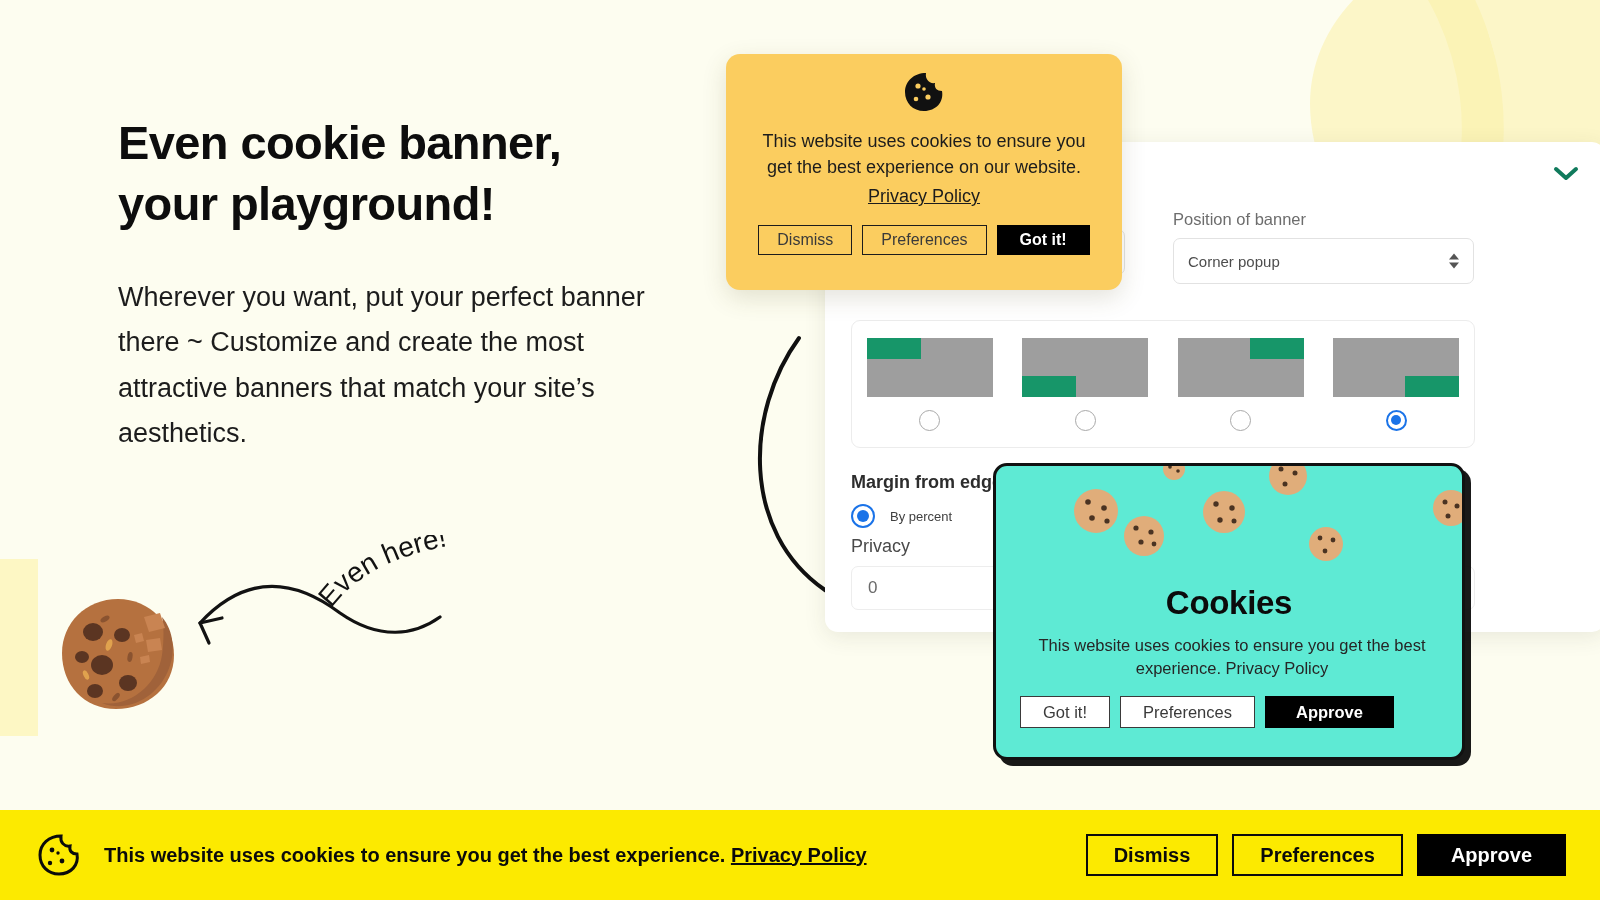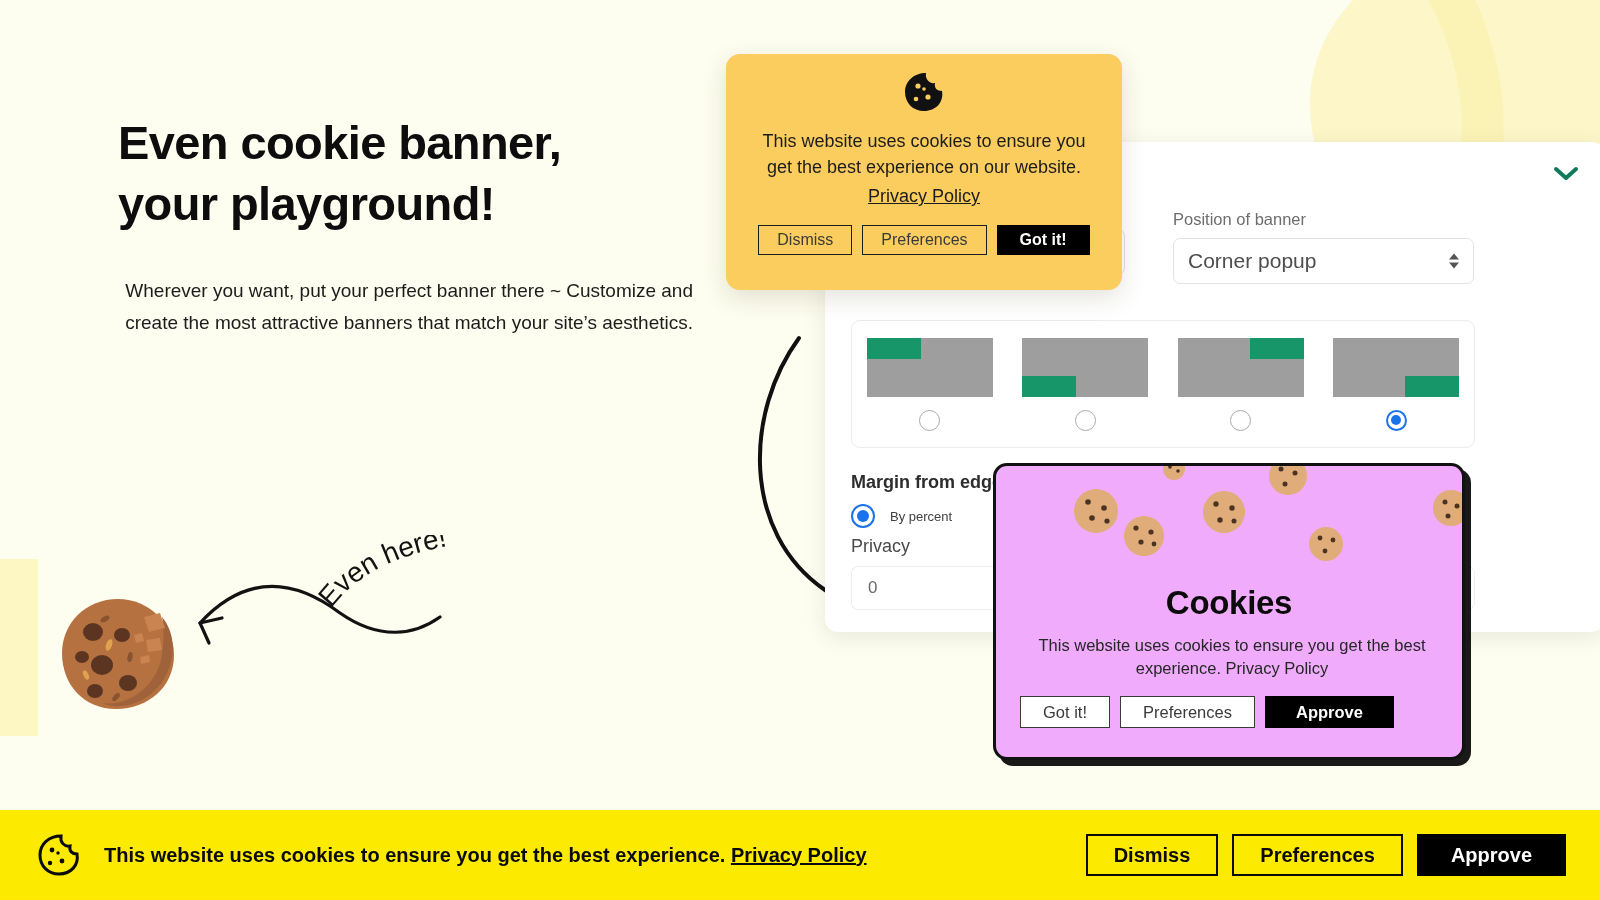--- a/index.html
+++ b/index.html
@@ -33,21 +33,21 @@
   }
 
   
   .headline{
     position:absolute;left:118px;top:112px;width:600px;
     font-size:47px;line-height:1.3;font-weight:700;color:#0d0d0d;
     letter-spacing:-0.6px;
   }
   .subcopy{
     position:absolute;left:118px;top:275px;width:575px;
-    font-size:19px;line-height:1.68;color:#1c1c1c;font-weight:400;text-align:right;
+    font-size:27px;line-height:1.68;color:#1c1c1c;font-weight:400;
   }
 
   
   .cookie-illus{position:absolute;left:58px;top:595px;width:120px;height:118px;}
 
   .even-here-wrap{position:absolute;left:180px;top:535px;width:420px;height:130px;}
 
   
   .settings-card{
     position:absolute;left:825px;top:142px;width:780px;height:490px;
@@ -57,21 +57,21 @@
   .chev-btn{
     position:absolute;right:22px;top:18px;width:34px;height:28px;
     display:flex;align-items:center;justify-content:center;cursor:pointer;
   }
   .field-label{
     font-size:16.5px;color:#6d6d6d;font-weight:400;
   }
   .select-box{
     margin-top:9px;height:46px;border:1px solid #e2e2e2;border-radius:7px;
     background:#fff;display:flex;align-items:center;padding:0 14px;
-    font-size:21px;color:#4d4d4d;position:relative;box-sizing:border-box;
+    font-size:15px;color:#4d4d4d;position:relative;box-sizing:border-box;
   }
   .spinner{
     position:absolute;right:14px;top:50%;transform:translateY(-50%);
     display:flex;flex-direction:column;gap:3px;align-items:center;
   }
   .spinner i{display:block;width:0;height:0;border-left:5px solid transparent;border-right:5px solid transparent;}
   .spinner i.up{border-bottom:6px solid #555;}
   .spinner i.dn{border-top:6px solid #555;}
 
   .sel-left{position:absolute;left:26px;top:78px;width:274px;}
@@ -131,21 +131,21 @@
   .yp-btn{
     height:30px;padding:0 18px;display:flex;align-items:center;justify-content:center;
     border:1.6px solid #1c1c1c;background:transparent;color:#3a3a3a;
     font-size:16px;cursor:pointer;box-sizing:border-box;
   }
   .yp-btn.primary{background:#000;color:#fff;border-color:#000;font-weight:700;padding:0 22px;}
 
   
   .white-popup{
     position:absolute;left:993px;top:463px;width:472px;height:297px;
-    background:#f0abfc;border:3px solid #111;border-radius:14px;
+    background:#5eead4;border:3px solid #111;border-radius:14px;
     overflow:hidden;box-sizing:border-box;
     box-shadow:6px 6px 0 rgba(0,0,0,.9);
   }
   .wp-cookies{position:absolute;left:0;top:0;width:100%;height:110px;overflow:hidden;}
   .wp-title{
     position:absolute;left:0;top:118px;width:100%;text-align:center;
     font-size:33px;font-weight:700;color:#0b0b0b;letter-spacing:-.3px;
   }
   .wp-text{
     position:absolute;left:34px;top:168px;width:404px;text-align:center;

